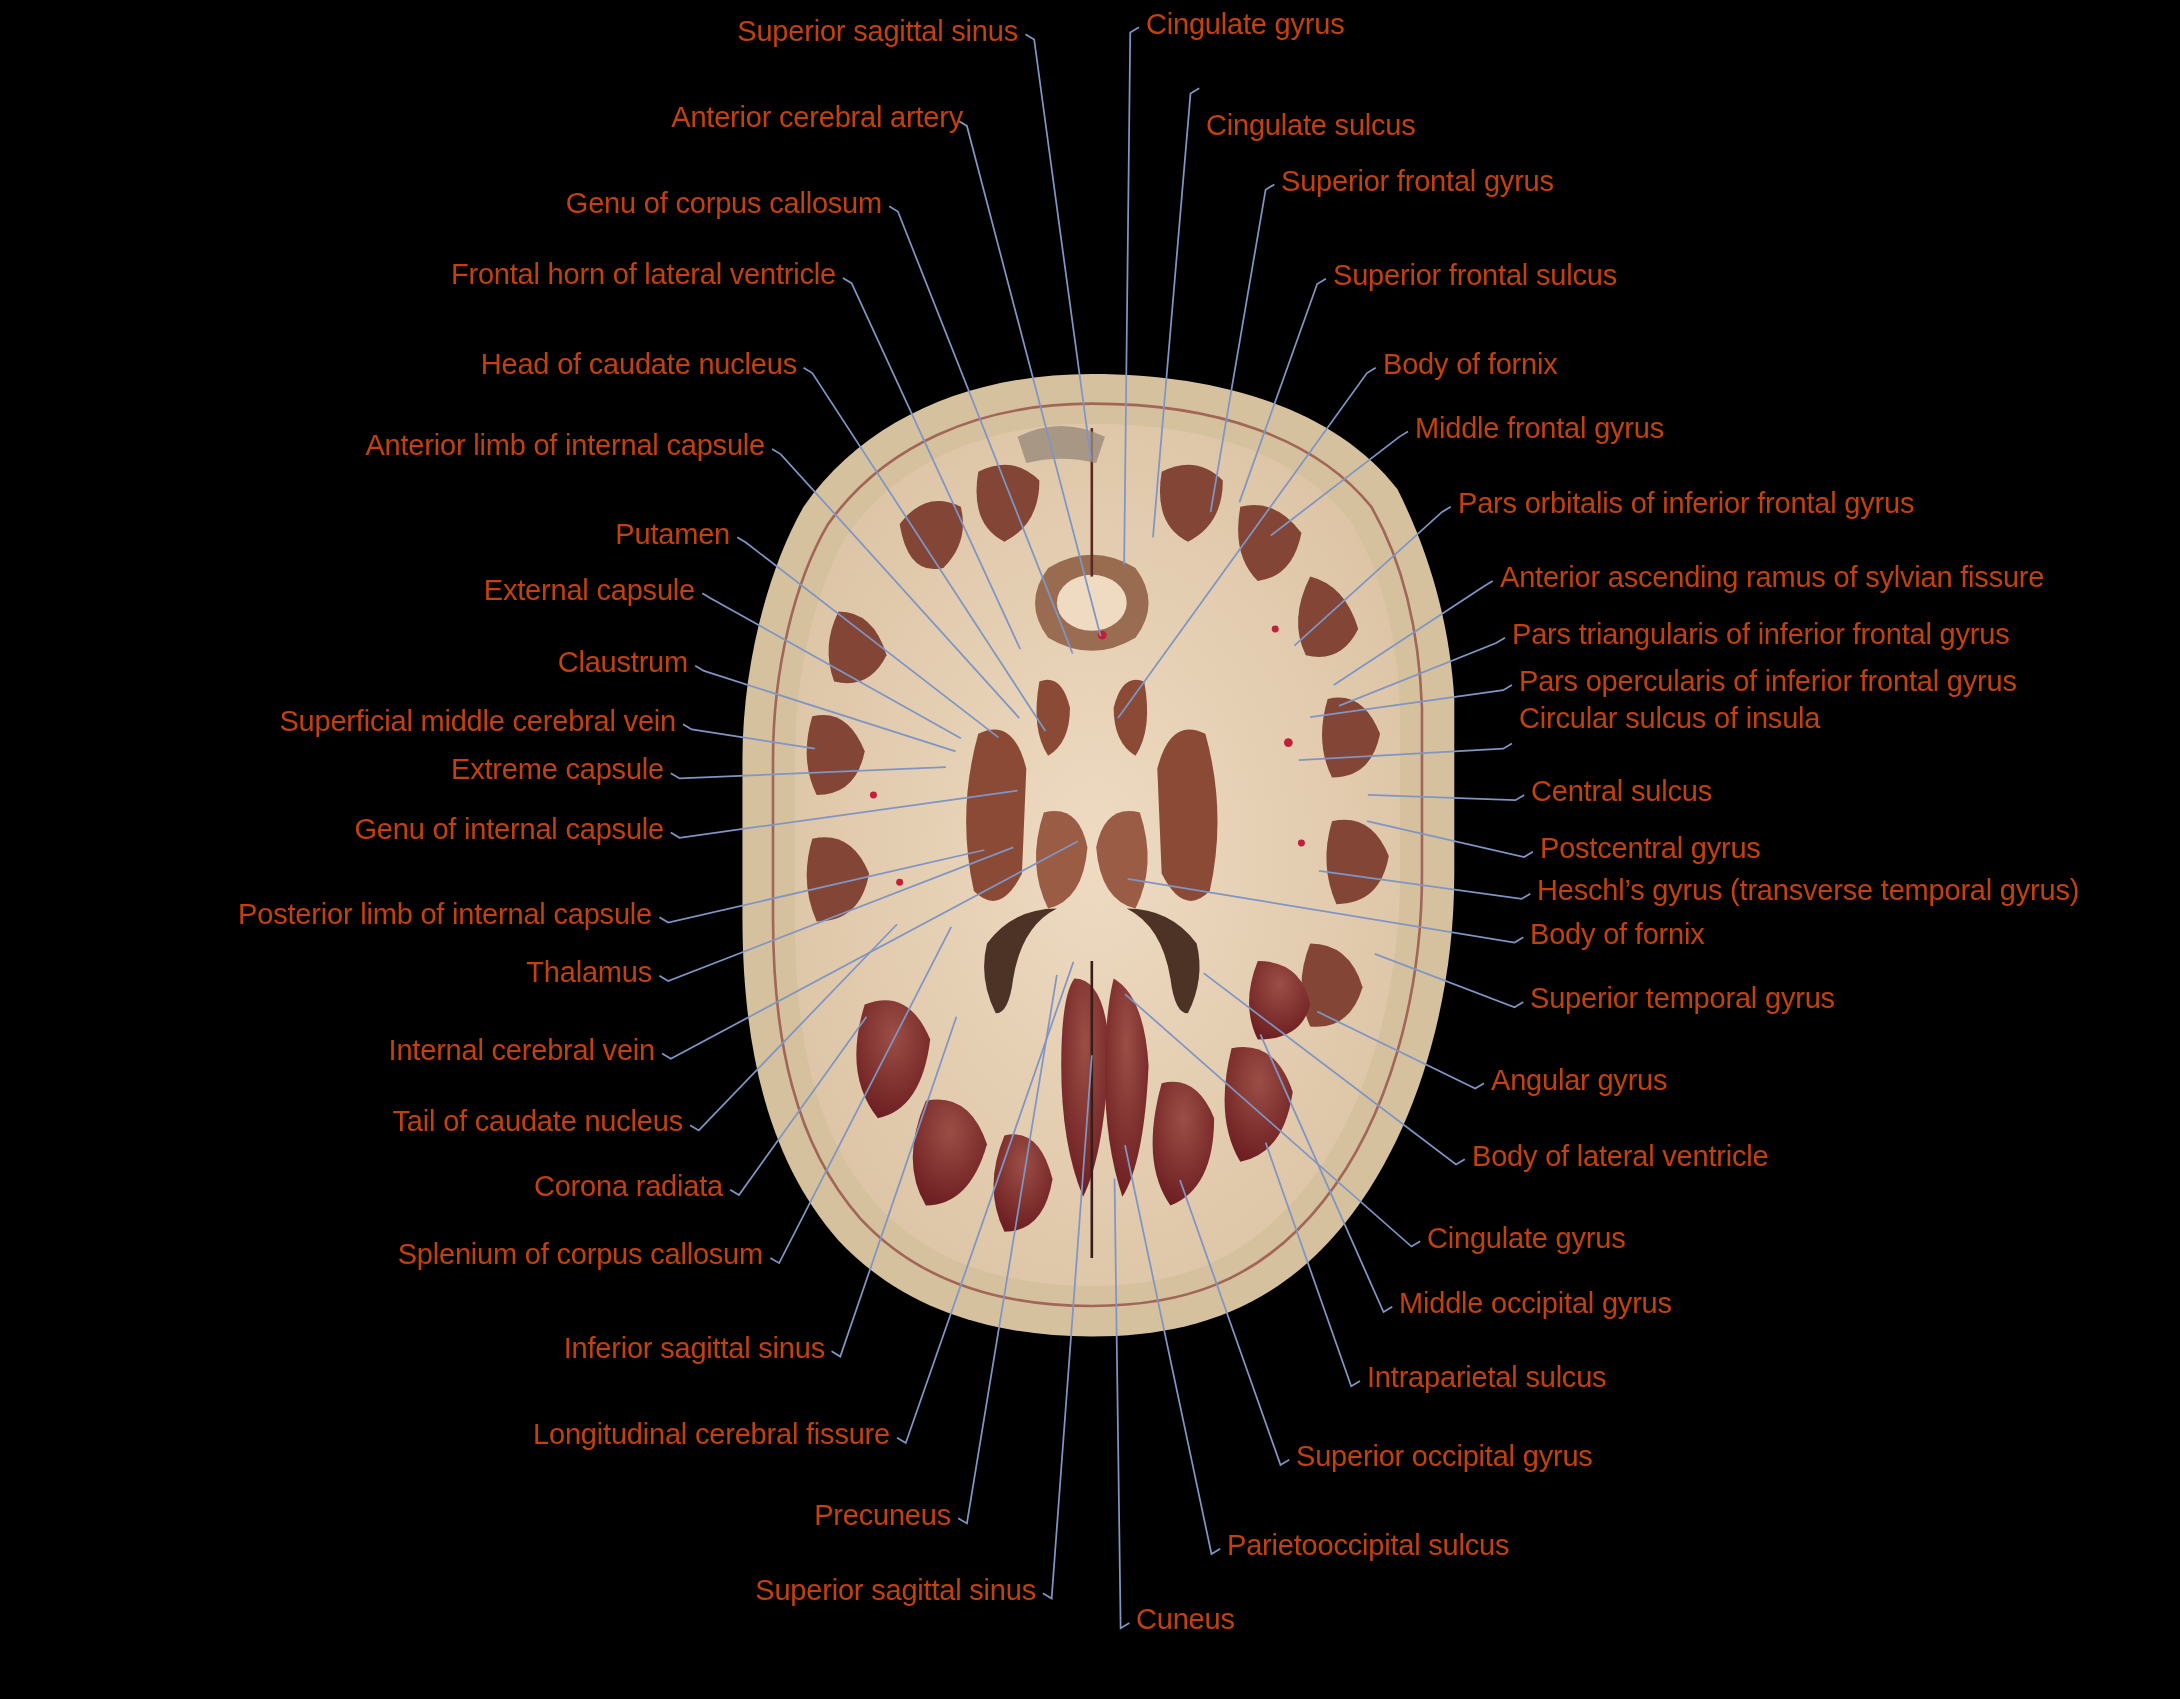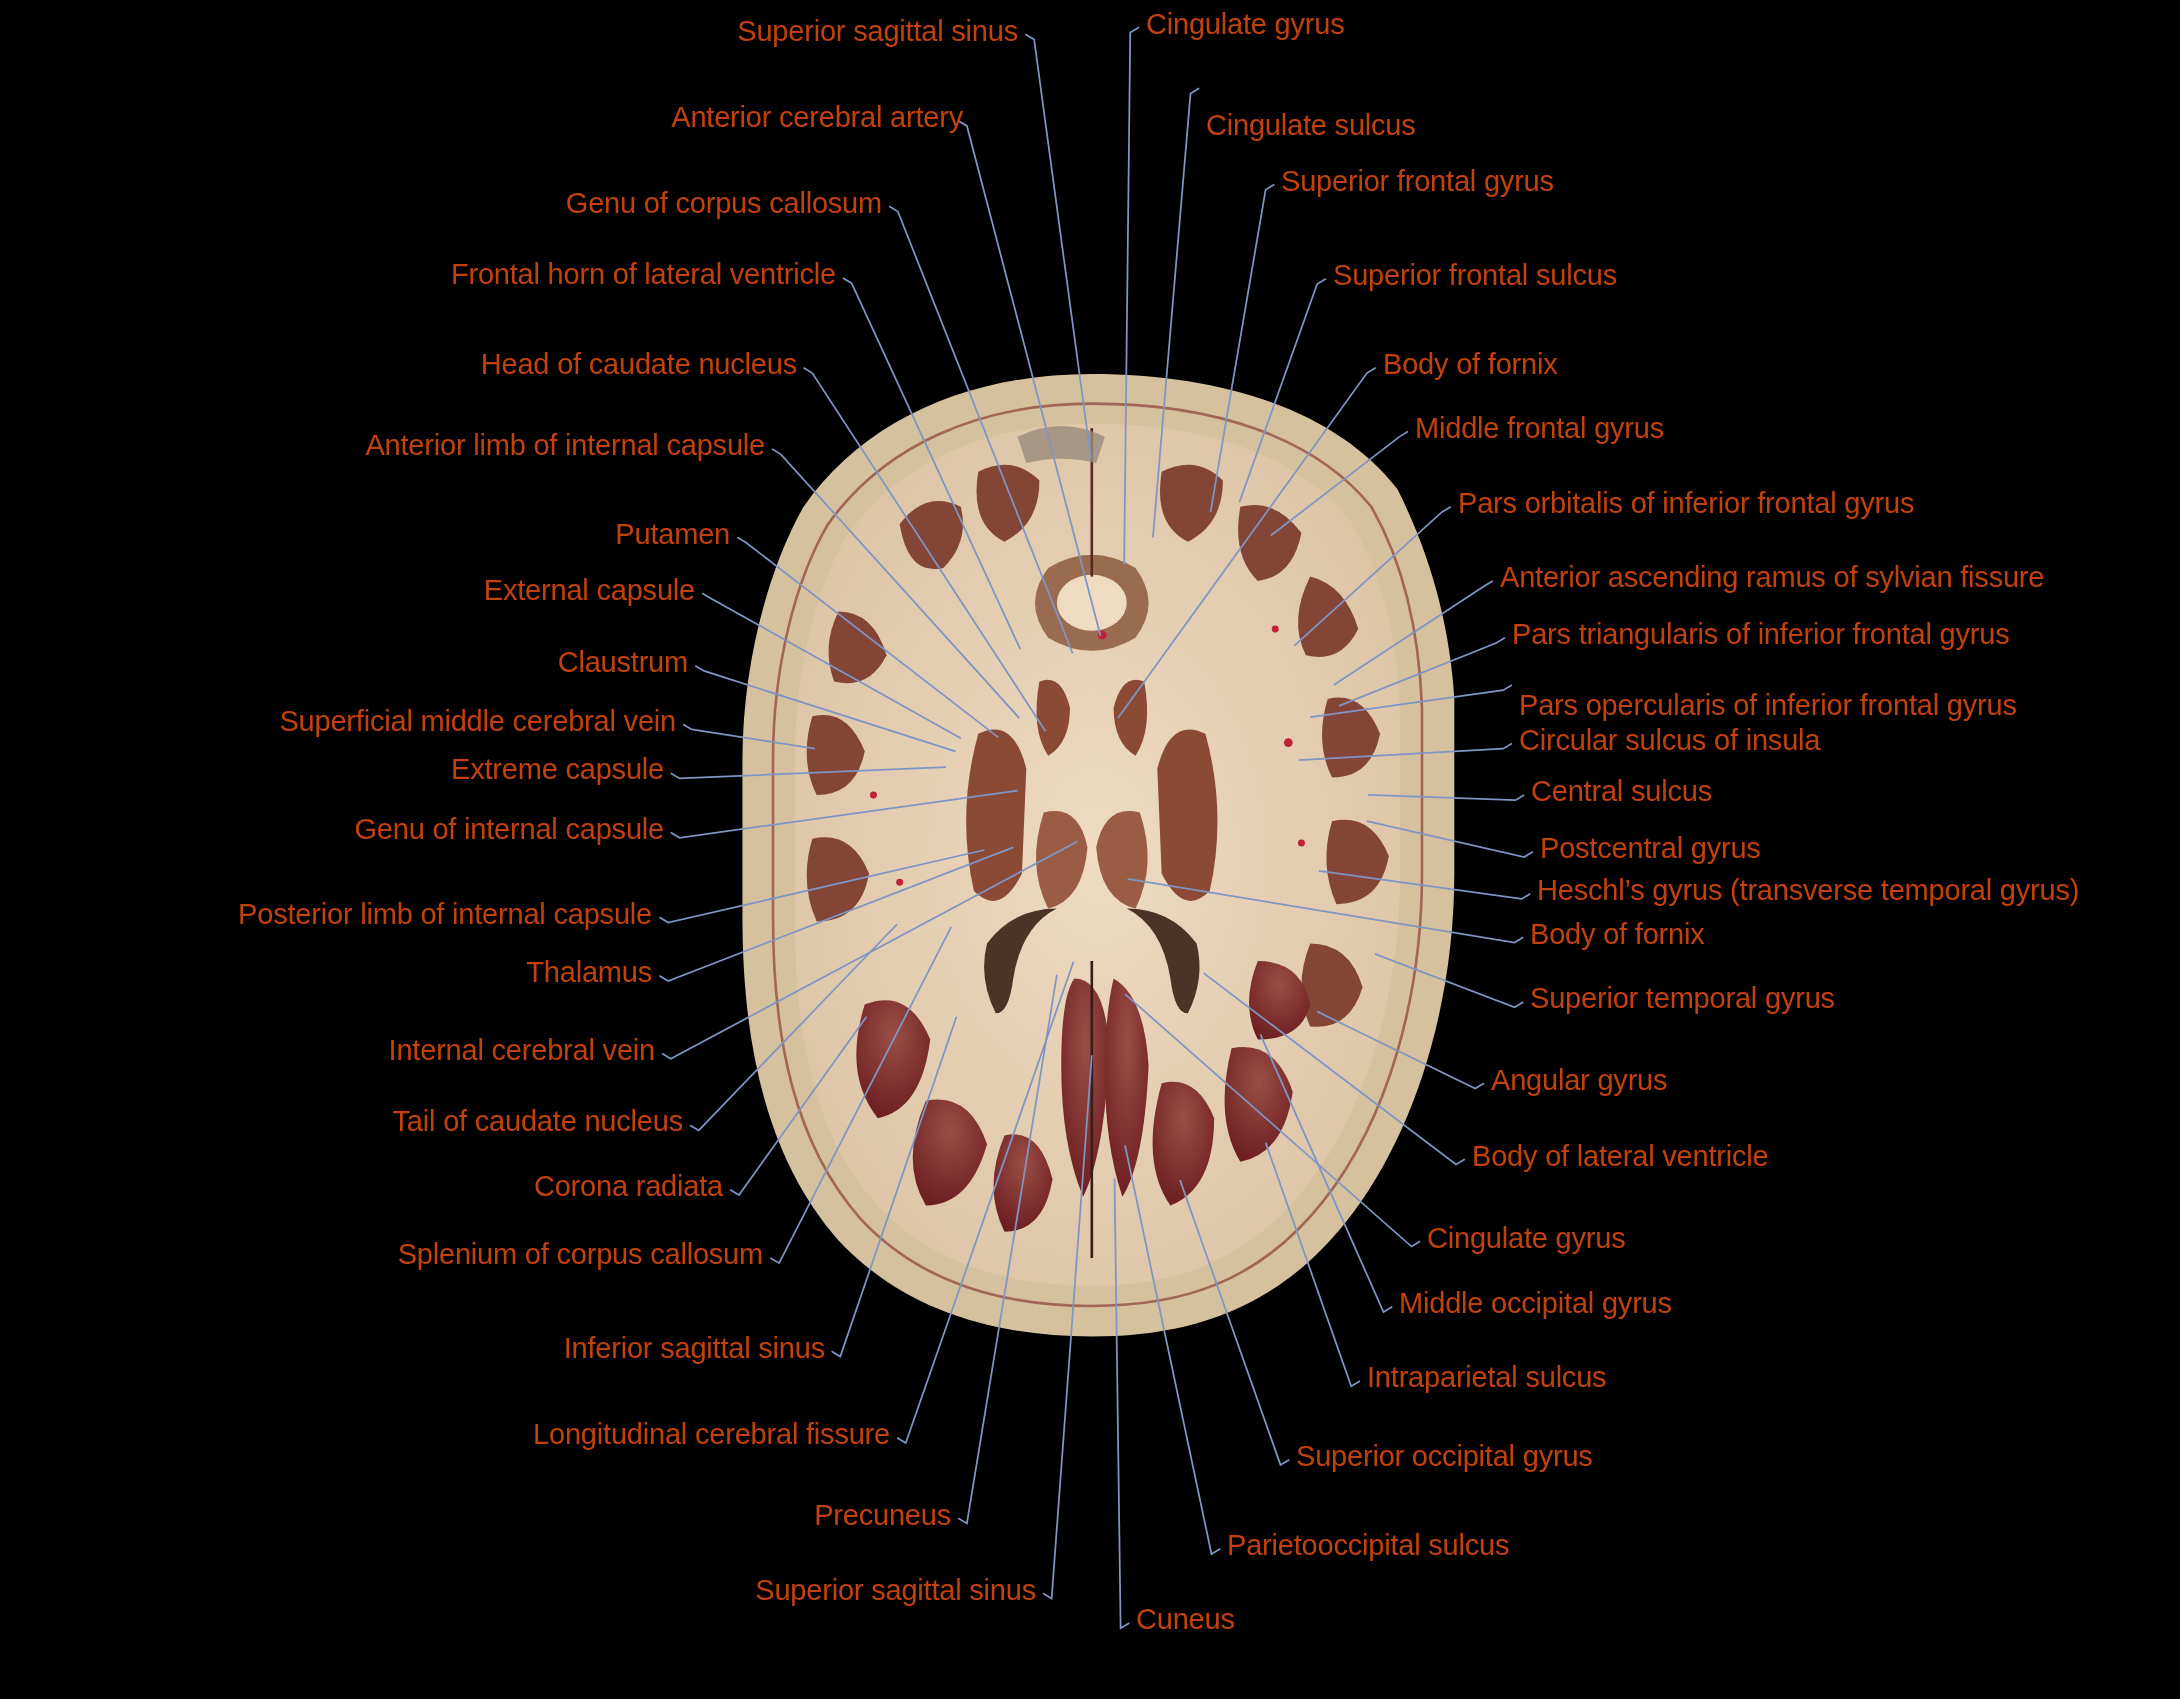--- a/index.html
+++ b/index.html
@@ -166,22 +166,22 @@
   <div id="labels-right">
     <div class="label right" style="left: 1146px; top: 23.6px;">Cingulate gyrus</div>
     <div class="label right" style="left: 1206px; top: 85px; margin-top: 40px;">Cingulate sulcus</div>
     <div class="label right" style="left: 1281px; top: 181px;">Superior frontal gyrus</div>
     <div class="label right" style="left: 1333px; top: 275px;">Superior frontal sulcus</div>
     <div class="label right" style="left: 1383px; top: 364px;">Body of fornix</div>
     <div class="label right" style="left: 1415px; top: 428px;">Middle frontal gyrus</div>
     <div class="label right" style="left: 1458px; top: 503px;">Pars orbitalis of inferior frontal gyrus</div>
     <div class="label right" style="left: 1500px; top: 577px;">Anterior ascending ramus of sylvian fissure</div>
     <div class="label right" style="left: 1512px; top: 634px;">Pars triangularis of inferior frontal gyrus</div>
-    <div class="label right" style="left: 1519px; top: 681px; margin-top: 24px;">Pars opercularis of inferior frontal gyrus</div>
-    <div class="label right" style="left: 1519px; top: 740px;">Circular sulcus of insula</div>
+    <div class="label right" style="left: 1519px; top: 681px;">Pars opercularis of inferior frontal gyrus</div>
+    <div class="label right" style="left: 1519px; top: 718px;">Circular sulcus of insula</div>
     <div class="label right" style="left: 1531px; top: 791px;">Central sulcus</div>
     <div class="label right" style="left: 1540px; top: 848px;">Postcentral gyrus</div>
     <div class="label right" style="left: 1537px; top: 890px;">Heschl’s gyrus (transverse temporal gyrus)</div>
     <div class="label right" style="left: 1530px; top: 934px;">Body of fornix</div>
     <div class="label right" style="left: 1530px; top: 998px;">Superior temporal gyrus</div>
     <div class="label right" style="left: 1491px; top: 1080px;">Angular gyrus</div>
     <div class="label right" style="left: 1472px; top: 1156px;">Body of lateral ventricle</div>
     <div class="label right" style="left: 1427px; top: 1238px;">Cingulate gyrus</div>
     <div class="label right" style="left: 1399px; top: 1303px;">Middle occipital gyrus</div>
     <div class="label right" style="left: 1367px; top: 1377px;">Intraparietal sulcus</div>

